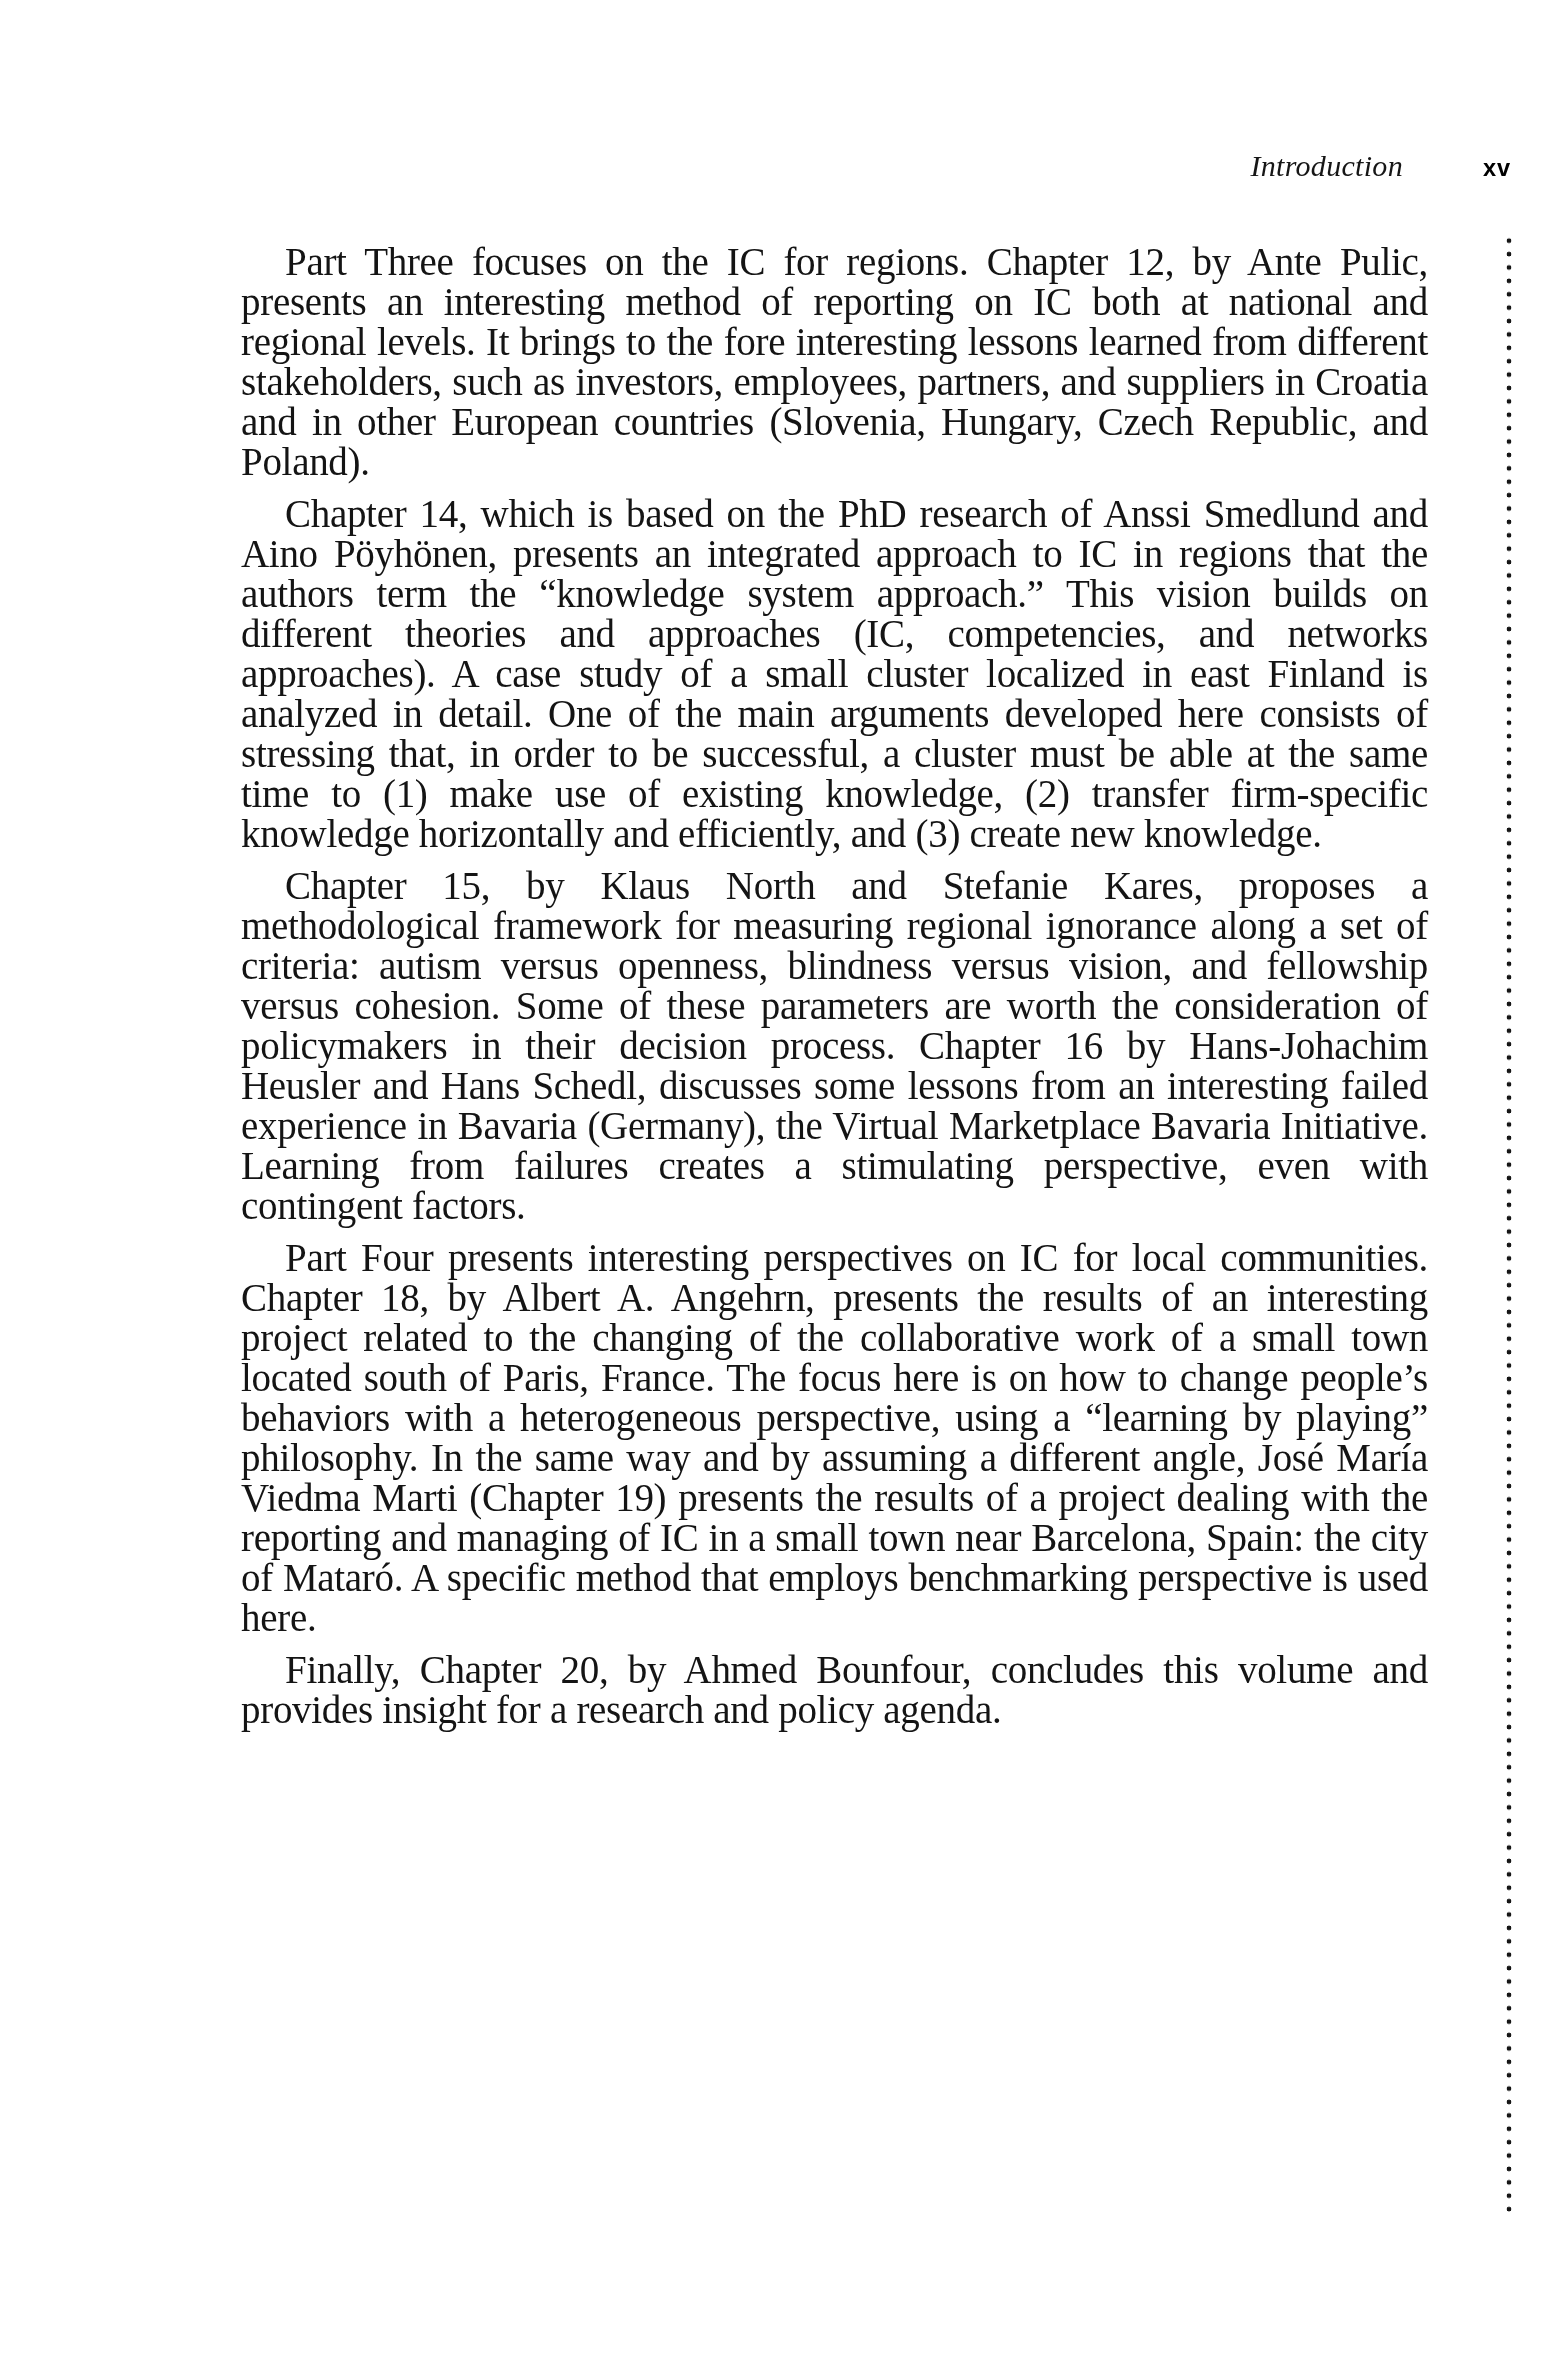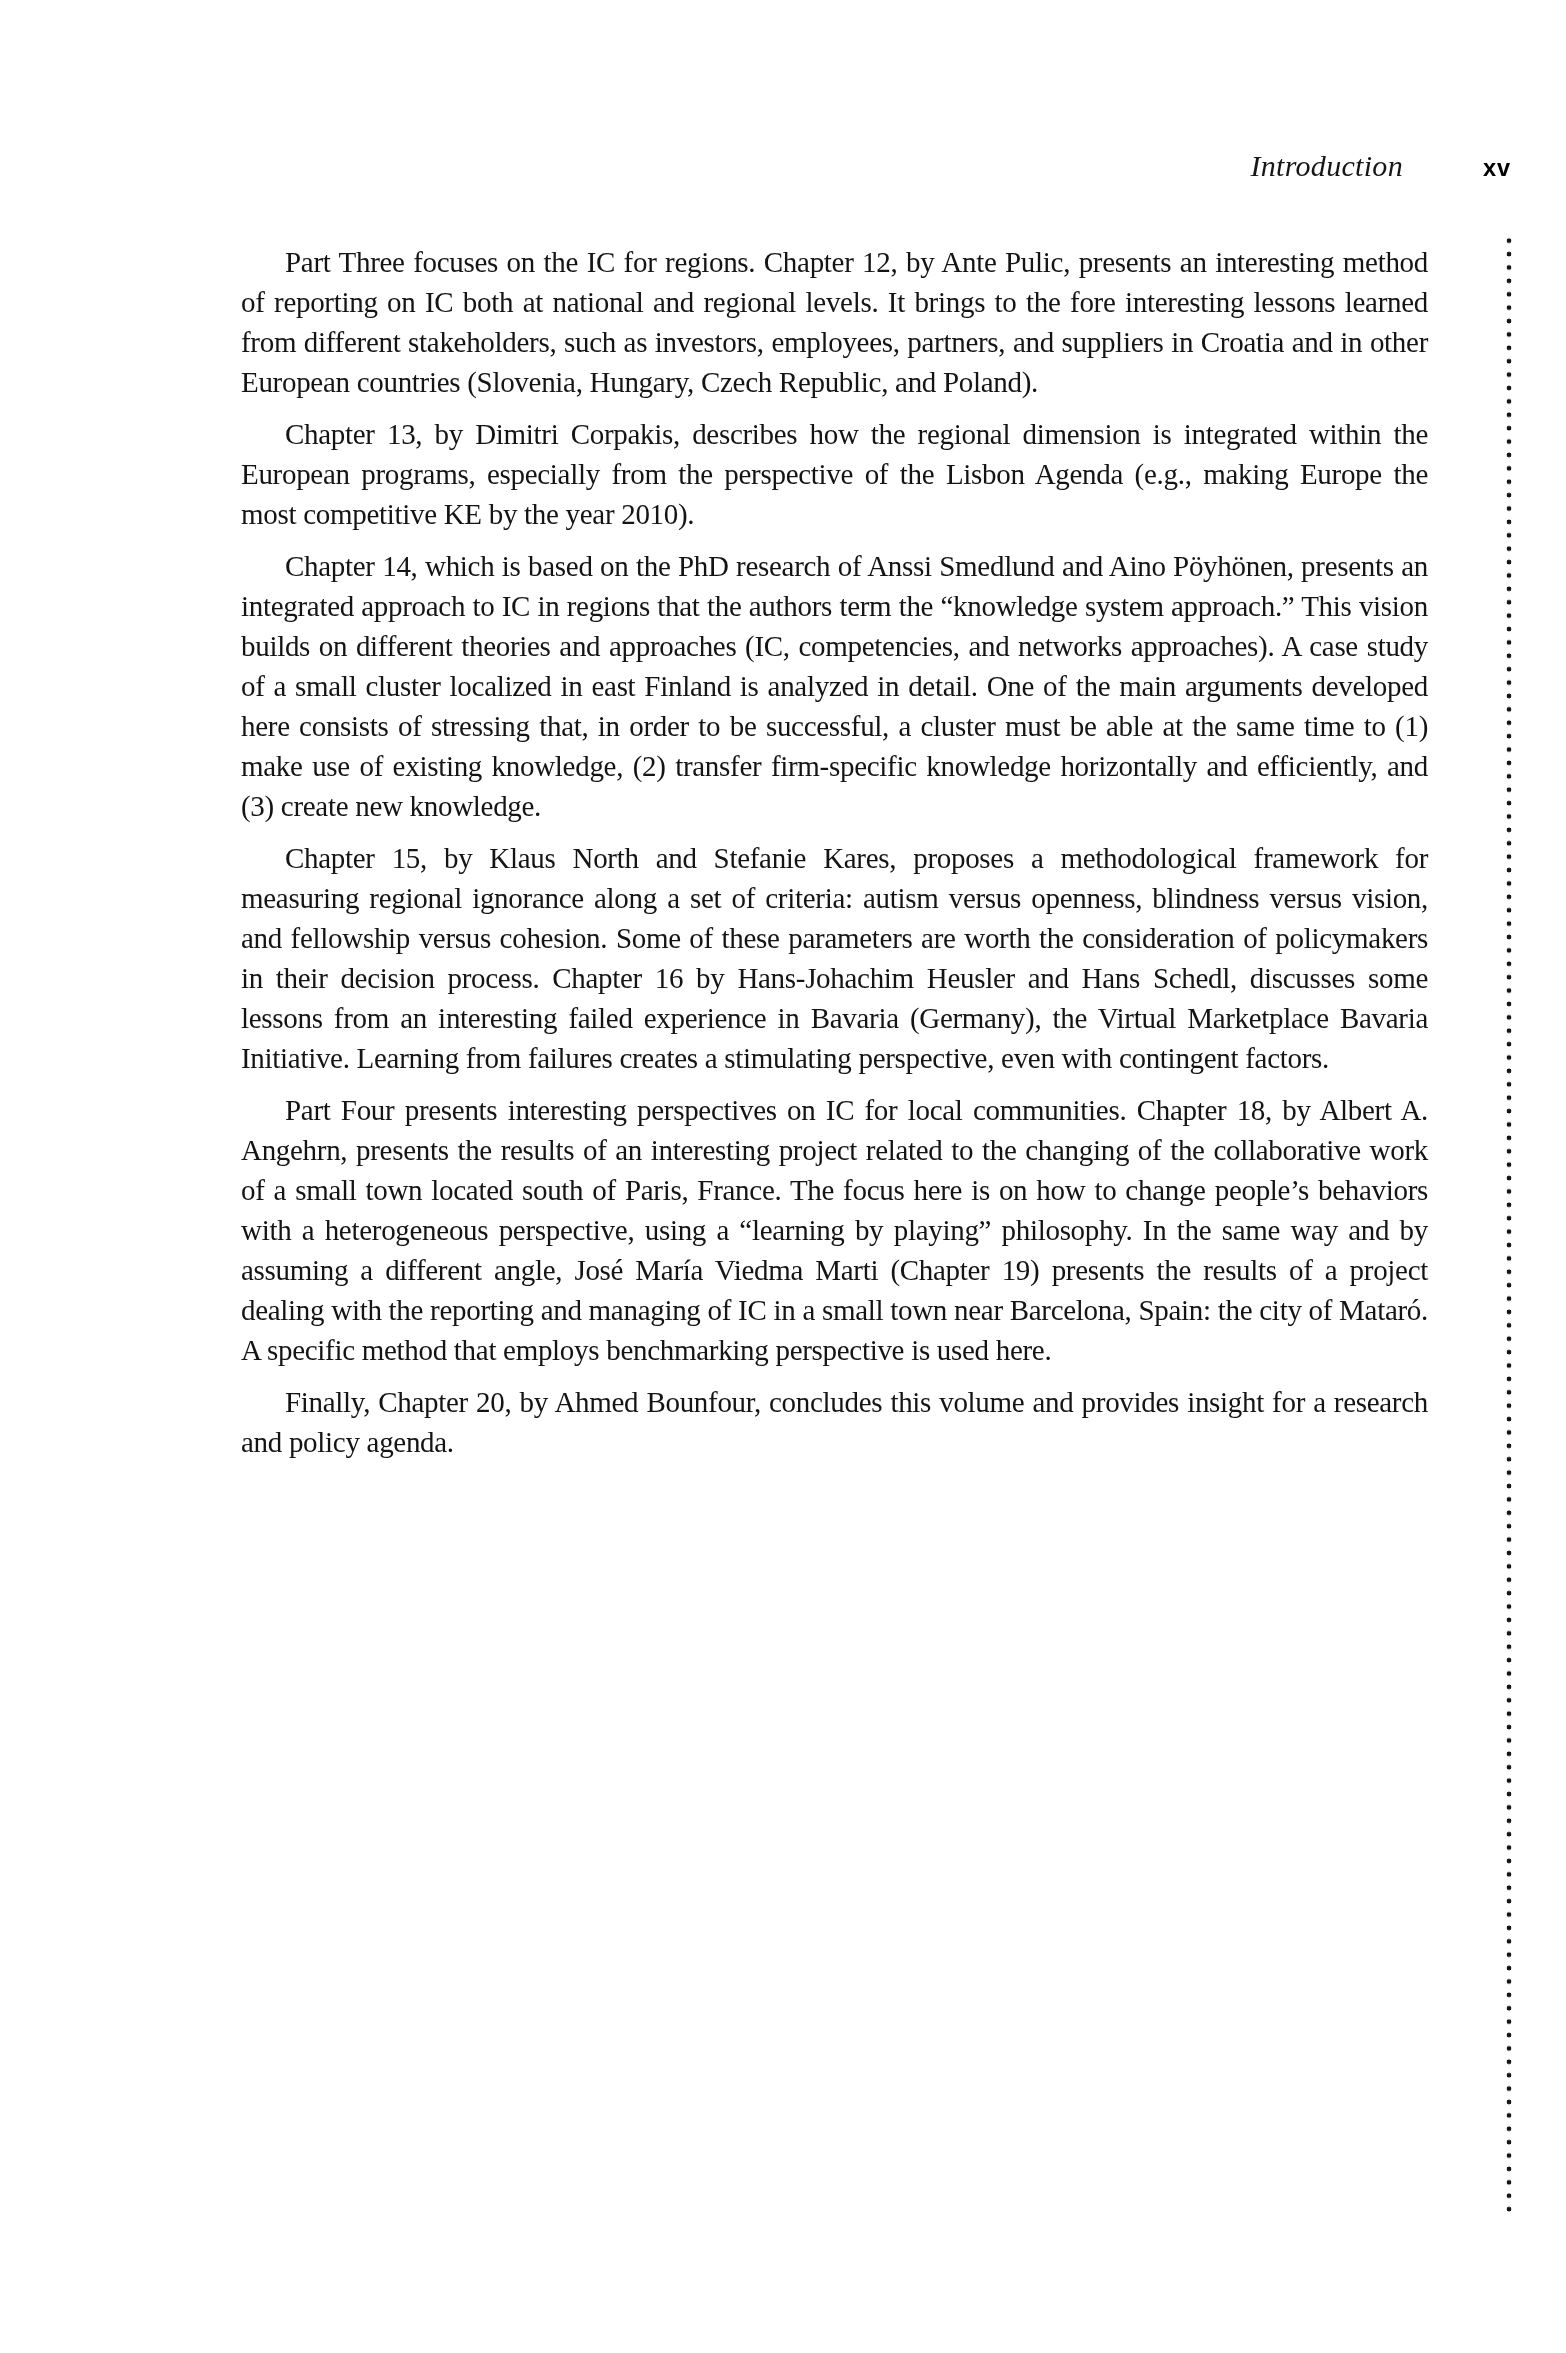--- a/index.html
+++ b/index.html
@@ -40,21 +40,21 @@
     letter-spacing: 0.9px;
     color: #000000;
   }
   .text-column {
     position: absolute;
     left: 181px;
     top: 182px;
     width: 1211px;
   }
   .para {
-    font-size: 29px;
+    font-size: 39px;
     line-height: 40px;
     letter-spacing: -0.3px;
     text-indent: 44px;
     text-align: justify;
     color: #141414;
   }
   .dotted-rule {
     position: absolute;
     left: 1457px;
     top: 186px;
@@ -73,21 +73,20 @@
 
   <header class="running-header">
     <span class="rh-title">Introduction</span>
     <span class="rh-page-num">xv</span>
   </header>
 
   <div class="dotted-rule"></div>
 
   <main class="text-column">
     <p class="para">Part Three focuses on the IC for regions. Chapter 12, by Ante Pulic, presents an interesting method of reporting on IC both at national and regional levels. It brings to the fore interesting lessons learned from different stakeholders, such as investors, employees, partners, and suppliers in Croatia and in other European countries (Slovenia, Hungary, Czech Republic, and Poland).</p>
-    <p class="para">Chapter 13, by Dimitri Corpakis, describes how the regional dimension is integrated within the European programs, especially from the perspective of the Lisbon Agenda (e.g., making Europe the most competitive KE by the year 2010).</p>
     <p class="para">Chapter 14, which is based on the PhD research of Anssi Smedlund and Aino Pöyhönen, presents an integrated approach to IC in regions that the authors term the “knowledge system approach.” This vision builds on different theories and approaches (IC, competencies, and networks approaches). A case study of a small cluster localized in east Finland is analyzed in detail. One of the main arguments developed here consists of stressing that, in order to be successful, a cluster must be able at the same time to (1) make use of existing knowledge, (2) transfer firm-specific knowledge horizontally and efficiently, and (3) create new knowledge.</p>
     <p class="para">Chapter 15, by Klaus North and Stefanie Kares, proposes a methodological framework for measuring regional ignorance along a set of criteria: autism versus openness, blindness versus vision, and fellowship versus cohesion. Some of these parameters are worth the consideration of policymakers in their decision process. Chapter 16 by Hans-Johachim Heusler and Hans Schedl, discusses some lessons from an interesting failed experience in Bavaria (Germany), the Virtual Marketplace Bavaria Initiative. Learning from failures creates a stimulating perspective, even with contingent factors.</p>
     <p class="para">Part Four presents interesting perspectives on IC for local communities. Chapter 18, by Albert A. Angehrn, presents the results of an interesting project related to the changing of the collaborative work of a small town located south of Paris, France. The focus here is on how to change people’s behaviors with a heterogeneous perspective, using a “learning by playing” philosophy. In the same way and by assuming a different angle, José María Viedma Marti (Chapter 19) presents the results of a project dealing with the reporting and managing of IC in a small town near Barcelona, Spain: the city of Mataró. A specific method that employs benchmarking perspective is used here.</p>
     <p class="para">Finally, Chapter 20, by Ahmed Bounfour, concludes this volume and provides insight for a research and policy agenda.</p>
   </main>
 
 </div>
 
 
 </body></html>

